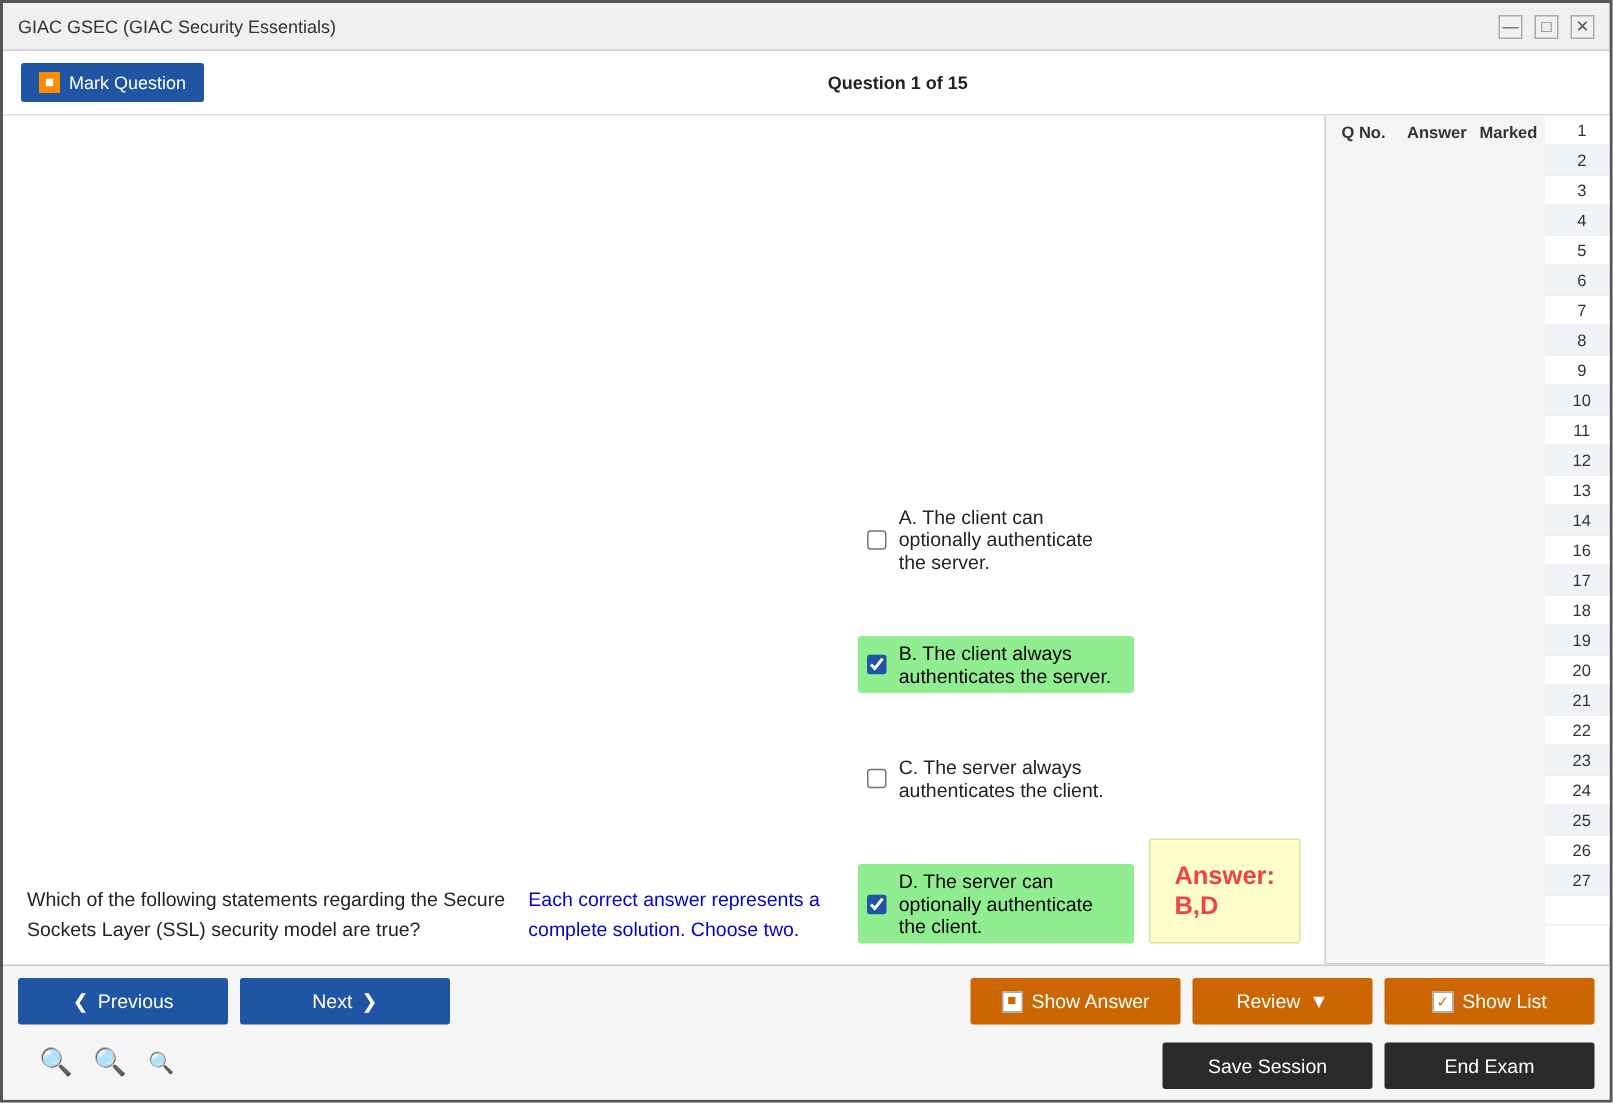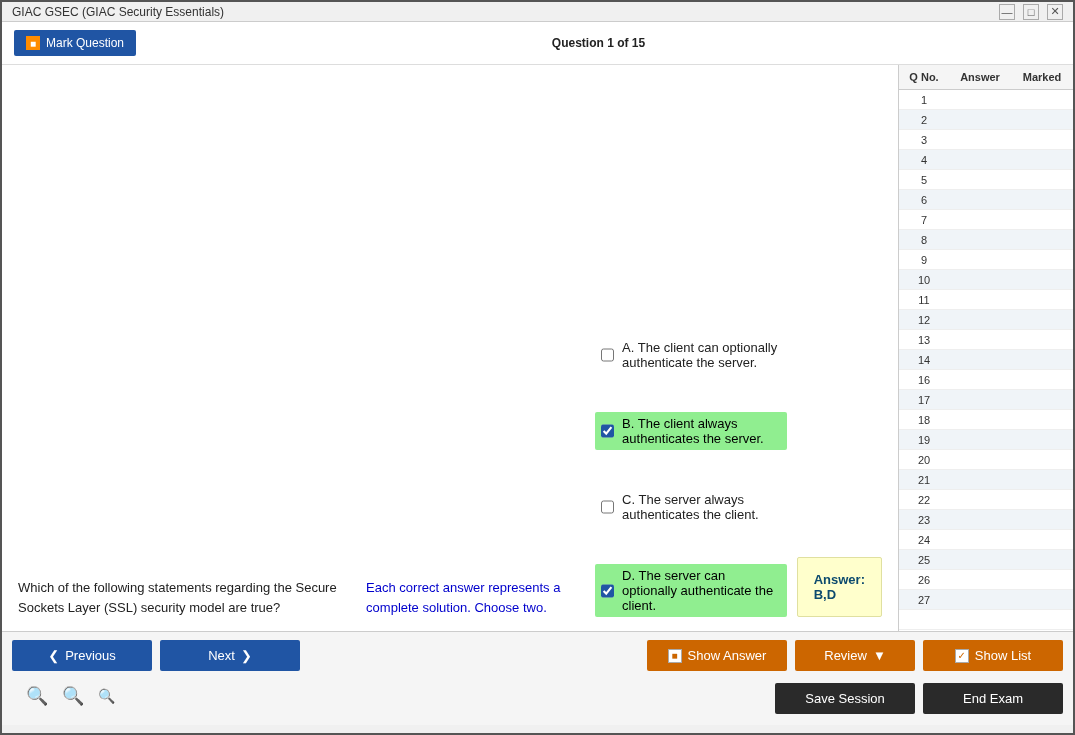--- a/index.html
+++ b/index.html
@@ -9,21 +9,21 @@
       background: #f0f0f0;
       width: 1075px;
       height: 735px;
       overflow: hidden;
       border: 2px solid #555;
     }
 
     
     .title-bar {
       background: #f0f0f0;
-      height: 20px;
+      height: 32px;
       display: flex;
       align-items: center;
       justify-content: space-between;
       padding: 0 10px;
       border-bottom: 1px solid #ccc;
     }
     .title-bar-text {
       font-size: 12px;
       color: #333;
     }
@@ -149,31 +149,31 @@
     }
 
     .answer-box {
       background: #ffffcc;
       border: 1px solid #e0e0a0;
       padding: 14px 16px;
       margin-top: 6px;
       border-radius: 2px;
     }
     .answer-box-text {
-      font-size: 13px;
+      font-size: 17px;
       font-weight: bold;
-      color: #0c4a6e;
+      color: #ef4444;
     }
 
     
     .sidebar {
-      width: 175px;
+      width: 190px;
       border-left: 1px solid #ccc;
       display: flex;
-      flex-direction: column;
+      flex-direction: row;
       overflow: hidden;
     }
     .sidebar-header {
       display: grid;
       grid-template-columns: 50px 1fr 1fr;
       background: #f5f5f5;
       border-bottom: 1px solid #ccc;
       padding: 4px 0;
     }
     .sidebar-col-header {

